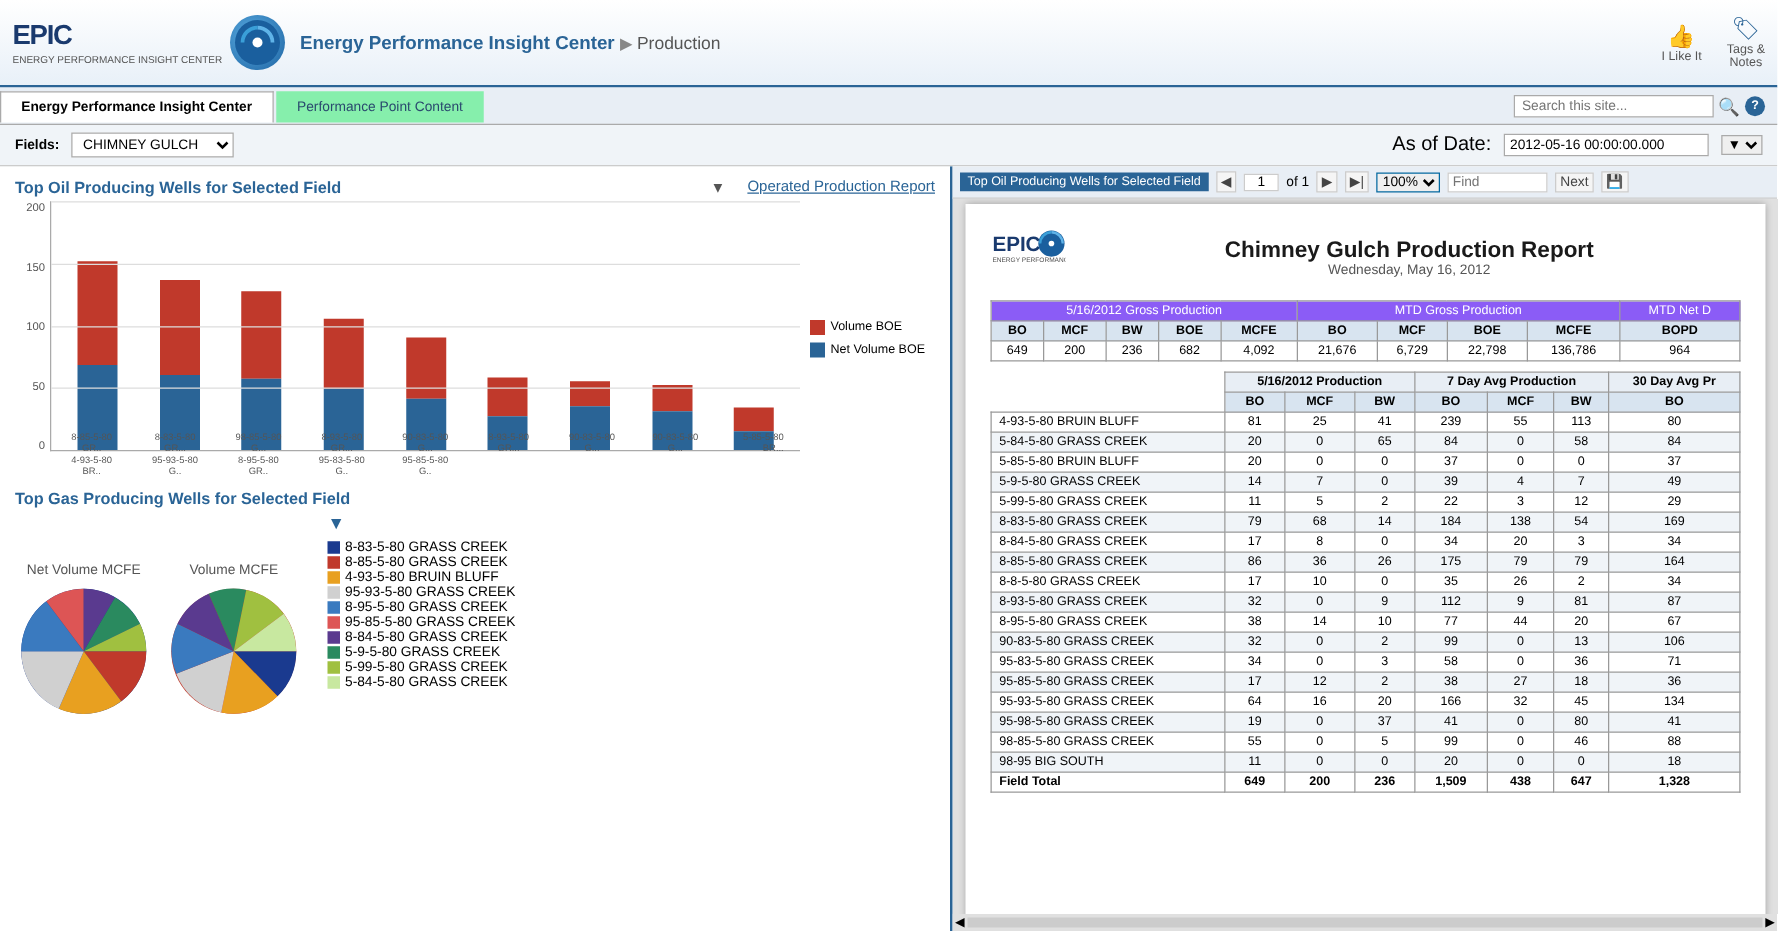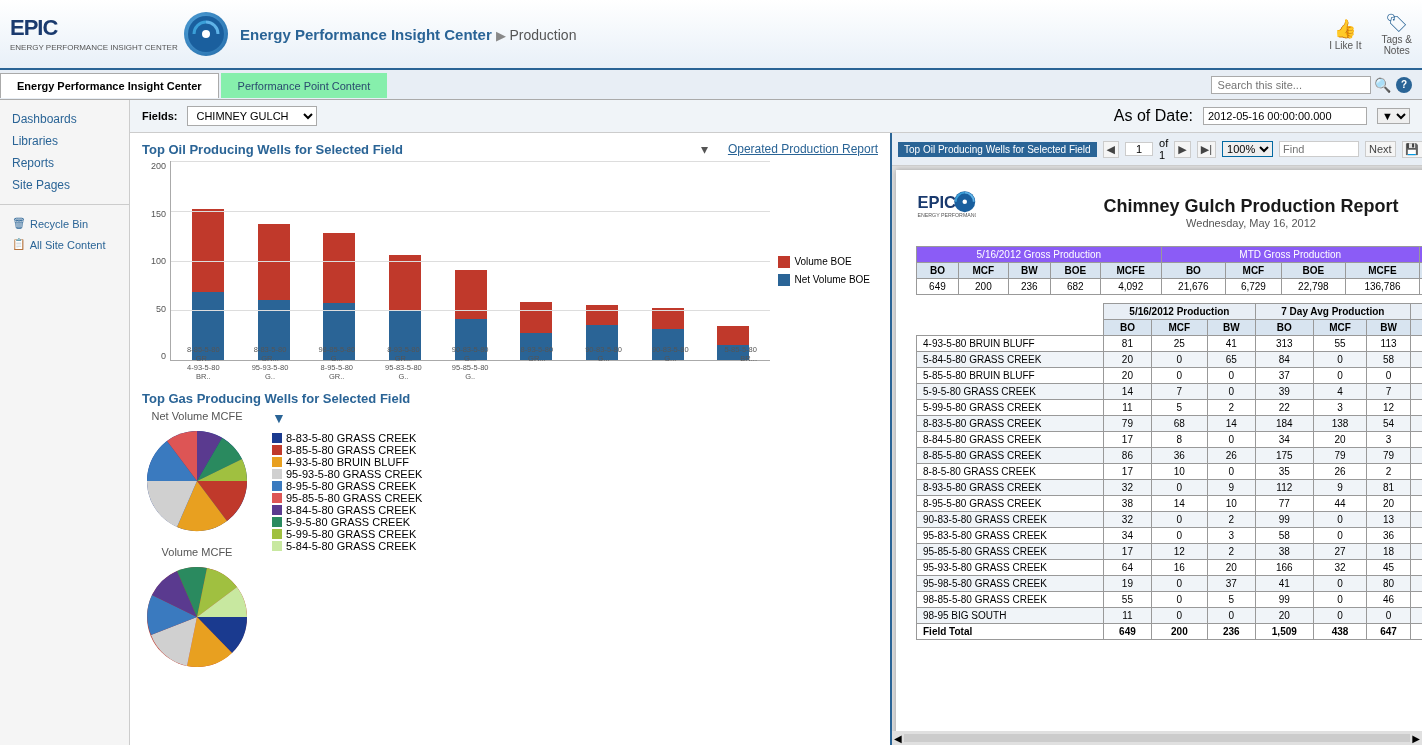--- a/index.html
+++ b/index.html
@@ -206,35 +206,20 @@
   <div class="nav-tab">Performance Point Content</div>
   <div id="search-bar">
     <input id="search-input" type="text" placeholder="Search this site..." style="">
     <span class="search-icon">🔍</span>
     <div class="help-icon">?</div>
   </div>
 </div>
 
 <div id="main">
 
-  <div id="sidebar">
-    <div class="sidebar-item">Dashboards</div>
-    <div class="sidebar-item">Libraries</div>
-    <div class="sidebar-item">Reports</div>
-    <div class="sidebar-item">Site Pages</div>
-    <div class="sidebar-divider"></div>
-    <div class="sidebar-icon-item">
-      <span>🗑</span>
-      <span>Recycle Bin</span>
-    </div>
-    <div class="sidebar-icon-item">
-      <span>📋</span>
-      <span>All Site Content</span>
-    </div>
-  </div>
 
   <div id="content">
 
     <div id="fields-bar">
       <label>Fields:</label>
       <select id="fields-select">
         <option>CHIMNEY GULCH</option>
       </select>
       <span id="asofdate-label">As of Date:</span>
       <input type="text" id="asofdate-input" style="width: 164px;" value="2012-05-16 00:00:00.000">
@@ -362,21 +347,21 @@
             </div>
           </div>
         </div>
 
         <div id="pie-area">
           <div class="chart-header">
             <span class="chart-title">Top Gas Producing Wells for Selected Field</span>
           </div>
           <div style="display:flex;gap:20px;align-items:flex-start;">
 
-            <div style="display:flex;flex-direction:column;gap:10px;">
+            <div style="display:flex;flex-direction:row;gap:10px;margin-top:40px;">
 
               <div>
                 <div class="pie-chart-title">Net Volume MCFE</div>
                 <div style="display:flex;align-items:center;justify-content:center;">
                   <svg width="110" height="110" viewBox="-55 -55 110 110">
                     <circle r="50" fill="#1a3a8f"></circle>
                     <path d="M0,0 L50,0 A50,50 0 0,1 30,40 Z" fill="#c0392b"></path>
                     <path d="M0,0 L30,40 A50,50 0 0,1 -20,46 Z" fill="#e8a020"></path>
                     <path d="M0,0 L-20,46 A50,50 0 0,1 -50,0 Z" fill="#d0d0d0"></path>
                     <path d="M0,0 L-50,0 A50,50 0 0,1 -30,-40 Z" fill="#3a7abf"></path>
@@ -547,21 +532,21 @@
                     <th>BW</th>
                   <th>BO</th>
                 </tr>
               </thead>
               <tbody id="detail-tbody">
               <tr>
                     <td class="name-cell">4-93-5-80 BRUIN BLUFF</td>
                     <td>81</td>
                     <td>25</td>
                     <td>41</td>
-                    <td>313</td>
+                    <td>239</td>
                     <td>55</td>
                     <td>113</td>
                     <td>80</td>
                   </tr>
                   <tr>
                     <td class="name-cell">5-84-5-80 GRASS CREEK</td>
                     <td>20</td>
                     <td>0</td>
                     <td>65</td>
                     <td>84</td>

